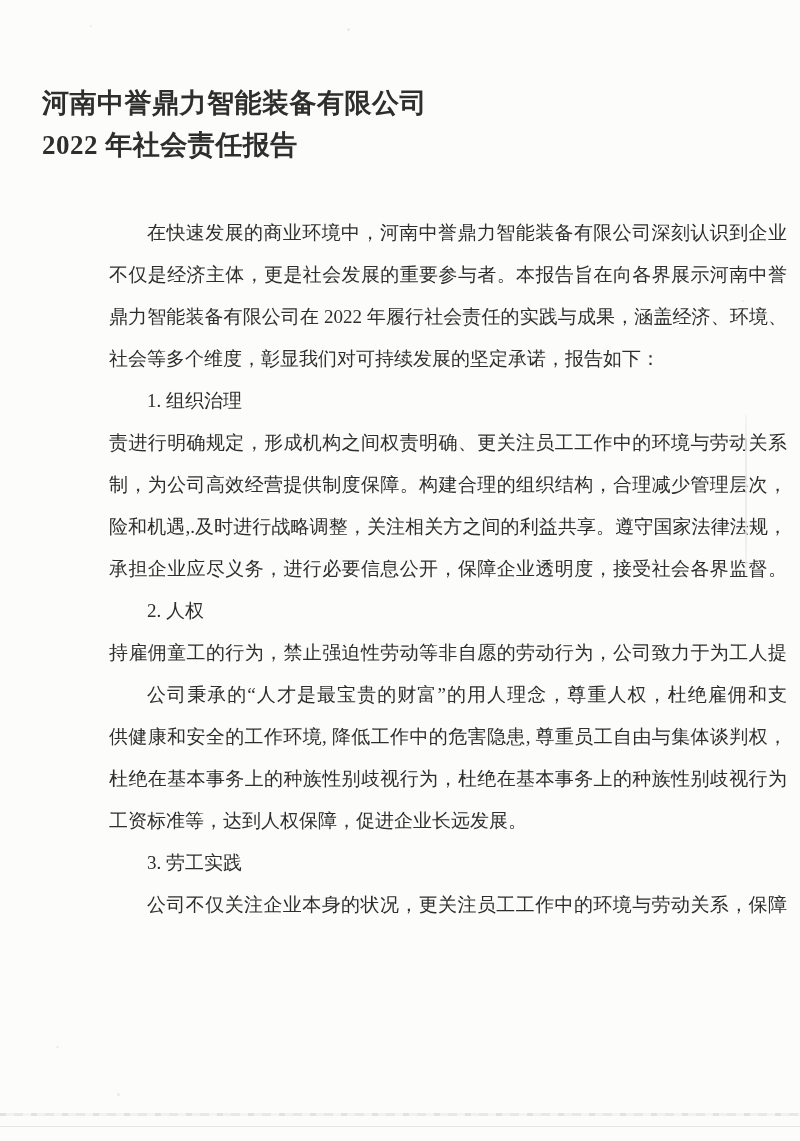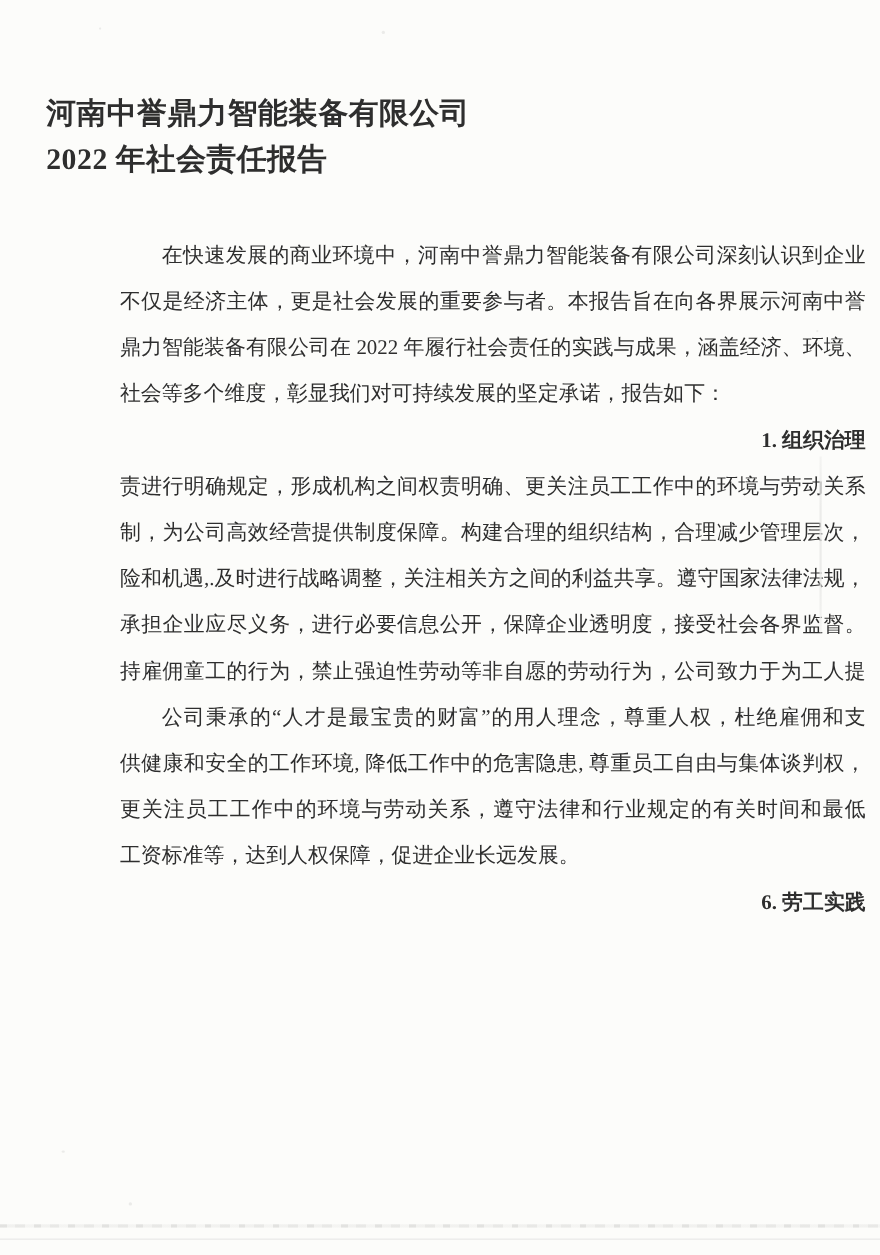--- a/index.html
+++ b/index.html
@@ -33,21 +33,21 @@
   }
   .line {
     height: 42px; line-height: 42px;
     font-size: 19px;
     text-align: justify;
     white-space: nowrap;
     overflow: visible;
   }
   .line.fill { text-align-last: justify; white-space: normal; }
   .line.indent { text-indent: 38px; }
-  .line.heading { font-weight: bold; text-indent: 38px; text-align: right; }
+  .line.heading { font-weight: normal; text-indent: 38px; text-align: left; }
 
   
   .scan-edge-bottom {
     position: absolute; left: 0; top: 1113px; width: 800px; height: 3px;
     background: repeating-linear-gradient(90deg,
       #dadad8 0 6px, #eeeeec 6px 14px, #e2e2e0 14px 23px, #f2f2f0 23px 31px);
     opacity: .75;
   }
   .scan-edge-bottom2 {
     position: absolute; left: 0; top: 1126px; width: 800px; height: 1px;
@@ -81,27 +81,29 @@
     <div class="line fill">不仅是经济主体，更是社会发展的重要参与者。本报告旨在向各界展示河南中誉</div>
     <div class="line fill">鼎力智能装备有限公司在 2022 年履行社会责任的实践与成果，涵盖经济、环境、</div>
     <div class="line">社会等多个维度，彰显我们对可持续发展的坚定承诺，报告如下：</div>
 
     <div class="line heading">1. 组织治理</div>
     <div class="line fill">责进行明确规定，形成机构之间权责明确、更关注员工工作中的环境与劳动关系</div>
     <div class="line fill">制，为公司高效经营提供制度保障。构建合理的组织结构，合理减少管理层次，</div>
     <div class="line fill">险和机遇,.及时进行战略调整，关注相关方之间的利益共享。遵守国家法律法规，</div>
     <div class="line fill">承担企业应尽义务，进行必要信息公开，保障企业透明度，接受社会各界监督。</div>
 
+    <div class="line heading">2. 人权</div>
     <div class="line fill">持雇佣童工的行为，禁止强迫性劳动等非自愿的劳动行为，公司致力于为工人提</div>
     <div class="line indent fill">公司秉承的“人才是最宝贵的财富”的用人理念，尊重人权，杜绝雇佣和支</div>
     <div class="line fill">供健康和安全的工作环境, 降低工作中的危害隐患, 尊重员工自由与集体谈判权，</div>
-    <div class="line fill">更关注员工工作中的环境与劳动关系，遵守法律和行业规定的有关时间和最低</div>
+    <div class="line fill">杜绝在基本事务上的种族性别歧视行为，杜绝在基本事务上的种族性别歧视行为</div>
     <div class="line">工资标准等，达到人权保障，促进企业长远发展。</div>
 
-    <div class="line heading">6. 劳工实践</div>
+    <div class="line heading">3. 劳工实践</div>
+    <div class="line indent fill">公司不仅关注企业本身的状况，更关注员工工作中的环境与劳动关系，保障</div>
   </div>
 
   <div class="scan-streak-right"></div>
   <div class="scan-edge-bottom"></div>
   <div class="scan-edge-bottom2"></div>
   <div class="speck s1"></div>
   <div class="speck s2"></div>
   <div class="speck s3"></div>
   <div class="speck s4"></div>
   <div class="speck s5"></div>

